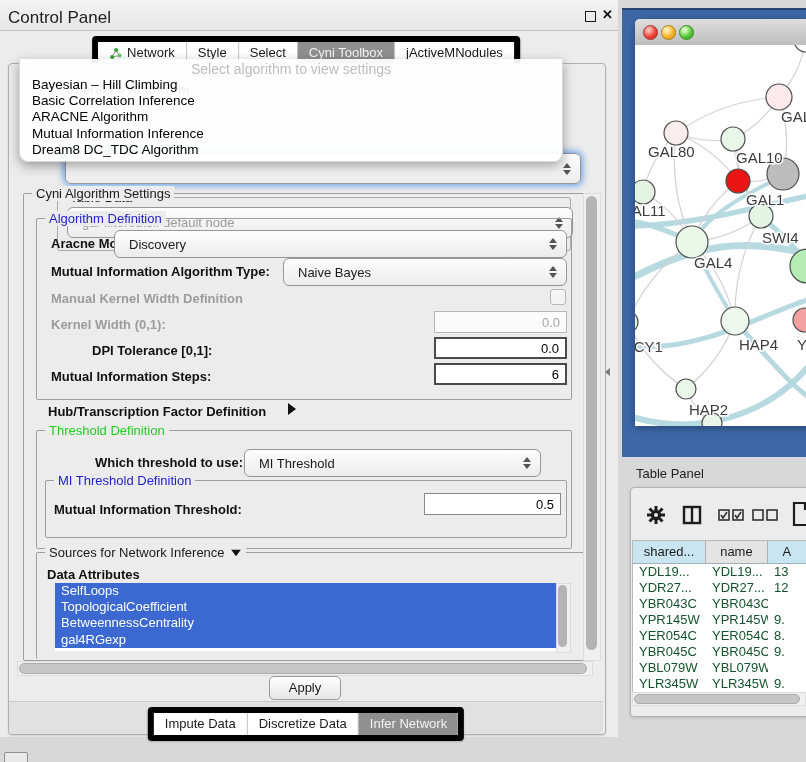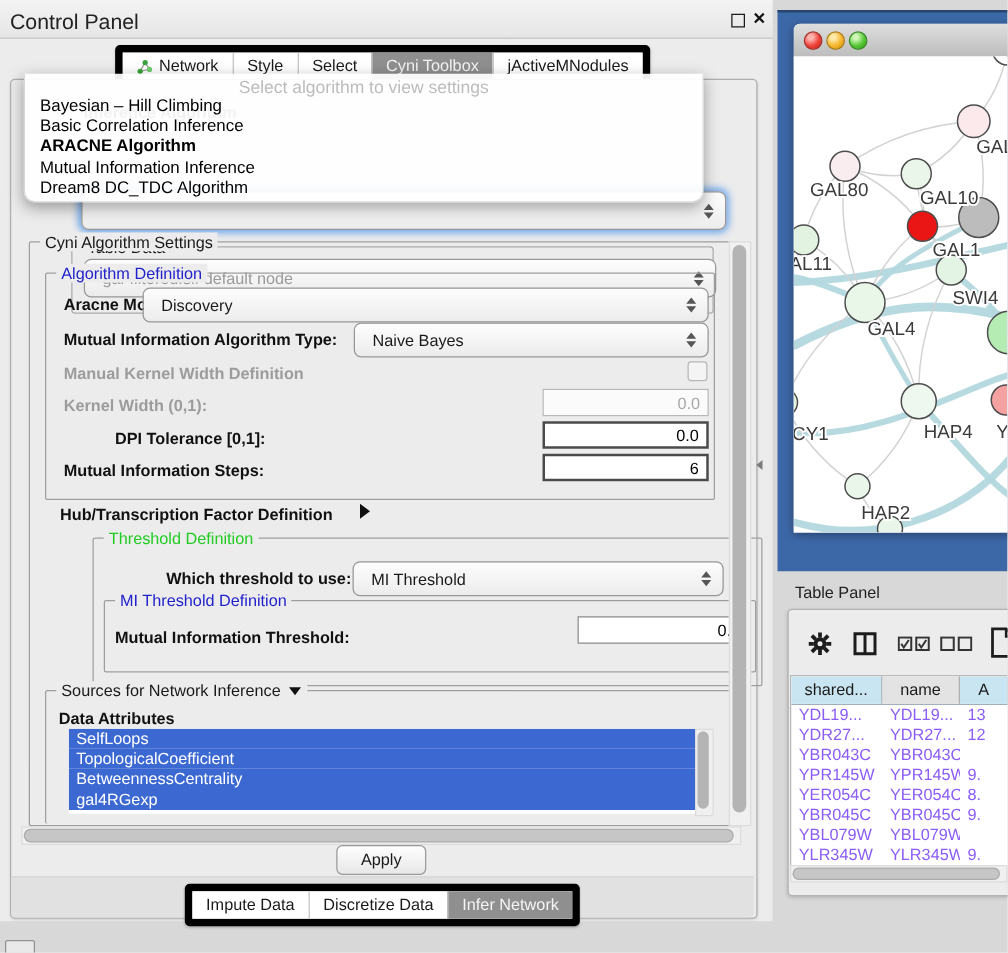--- a/index.html
+++ b/index.html
@@ -39,21 +39,21 @@
   #ghost-group{left:48px;top:133px;width:512px;height:52px;border:1px solid #aaa;border-radius:3px;}
   #ghost-combo2{left:58px;top:143px;width:504px;height:29px;}
   #ghost-combo2 .cval{color:#9a9a9a;}
   
   #algo-popup{left:18px;top:58px;width:542px;background:rgba(255,255,255,.93);
         border:1px solid #d8d8d8;border-top:none;border-radius:0 0 9px 9px;
         box-shadow:0 4px 12px rgba(0,0,0,.35);z-index:30;padding-bottom:3px;}
   #algo-placeholder{display:block;text-align:center;color:#bcbcbc;font-size:14px;height:16px;
         line-height:16px;margin-top:2px;}
   .algo-item{font-size:13.5px;height:16.2px;line-height:16.2px;padding-left:12px;color:#000;white-space:nowrap;}
-  .algo-item.bold{font-weight:bold;}
+  .algo-item.bold{font-weight:normal;}
   
   .group{border:1px solid #9e9e9e;border-radius:2px;}
   .group-label{position:absolute;top:-8px;left:8px;background:#ececec;padding:0 4px;font-size:13px;}
   .lbl{font-size:13px;font-weight:bold;color:#111;white-space:nowrap;}
   .lbl.dis{color:#9c9c9c;}
   .numfield{font-size:13px;text-align:right;padding:0 6px;background:#fff;outline:none;
         font-family:"Liberation Sans",sans-serif;}
   .numfield.lite{border:1px solid #b8b8b8;color:#a8a8a8;background:#fbfbfb;}
   .numfield.dark{border:2px solid #4a4a4a;color:#000;}
   .checkbox{width:14px;height:14px;border:1px solid #b6b6b6;border-radius:3px;background:#f4f4f4;}
@@ -97,21 +97,21 @@
   #tp-title{left:636px;top:466px;font-size:13px;color:#222;}
   #tp-window{left:630px;top:487px;width:180px;height:228px;background:#ececec;
         border:1px solid #b2b2b2;border-radius:4px;box-shadow:0 1px 3px rgba(0,0,0,.15);}
   #ttable{left:632px;top:540px;width:174px;height:152px;background:#fff;border-top:1px solid #b9b9b9;
         border-left:1px solid #b9b9b9;overflow:hidden;}
   .thead-row{display:flex;height:22px;border-bottom:1px solid #9fb0b8;}
   .th{font-size:13px;text-align:center;line-height:22px;border-right:1px solid #b0b0b0;
         overflow:hidden;white-space:nowrap;background:#e3e3e3;}
   .th.hl{background:#c9e5f1;}
   .trow{display:flex;height:16px;}
-  .td{font-size:13px;line-height:16px;padding-left:6px;overflow:hidden;white-space:nowrap;color:#8b5cf6;}
+  .td{font-size:13px;line-height:16px;padding-left:6px;overflow:hidden;white-space:nowrap;color:#14532d;}
   
   #mini-icon{left:4px;top:752px;width:22px;height:14px;border:1.5px solid #909090;background:#e9e9e9;
         border-radius:2px;}
   svg text{font-family:"Liberation Sans",sans-serif;}
 </style>
 </head>
 <body>
 
 <div class="abs" id="cp-window">
   <div class="abs" id="cp-titlebar">
@@ -181,21 +181,21 @@
         <input class="abs numfield lite" style="left: 397px; top: 92px; width: 119px; height: 20px;" readonly="" value="0.0">
         <span class="abs lbl" style="left:14px;top:124px;padding-left:41px;">DPI Tolerance [0,1]:</span>
         <input class="abs numfield dark" style="left: 397px; top: 118px; width: 117px; height: 18px;" readonly="" value="0.0">
         <span class="abs lbl" style="left:14px;top:150px;">Mutual Information Steps:</span>
         <input class="abs numfield dark" style="left: 397px; top: 144px; width: 117px; height: 18px;" readonly="" value="6">
       </div>
 
       <span class="abs lbl" style="left:24px;top:210px;">Hub/Transcription Factor Definition</span>
       <div class="abs tri-right" style="left:264px;top:209px;"></div>
 
-      <div class="abs group" style="left:12px;top:236px;width:534px;height:117px;margin-left:38px;">
+      <div class="abs group" style="left:12px;top:236px;width:534px;height:117px;">
         <span class="group-label" style="color:#22cc22;">Threshold Definition</span>
         <span class="abs lbl" style="left:58px;top:24px;">Which threshold to use:</span>
         <div class="abs combo" style="left:207px;top:18px;width:295px;height:26px;">
           <span class="cval">MI Threshold</span>
           <span class="stepper"></span>
         </div>
         <div class="abs group" style="left:8px;top:49px;width:520px;height:56px;">
           <span class="group-label" style="color:#2222cc;">MI Threshold Definition</span>
           <span class="abs lbl" style="left:8px;top:21px;">Mutual Information Threshold:</span>
           <input class="abs numfield" style="left: 378px; top: 12px; width: 123px; height: 20px; border: 1px solid rgb(136, 136, 136);" readonly="" value="0.5">

